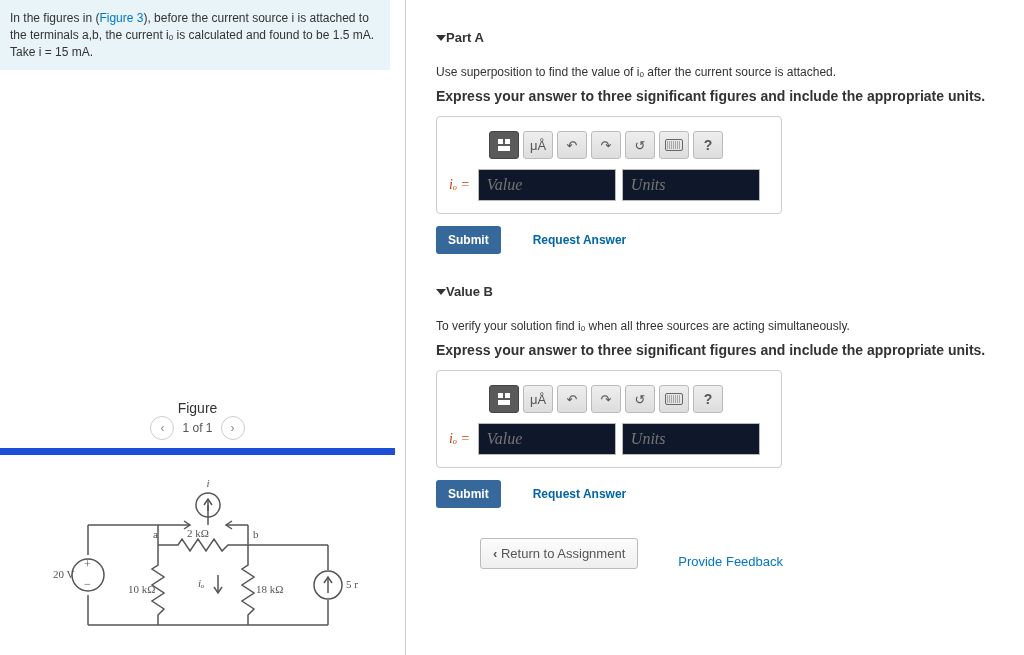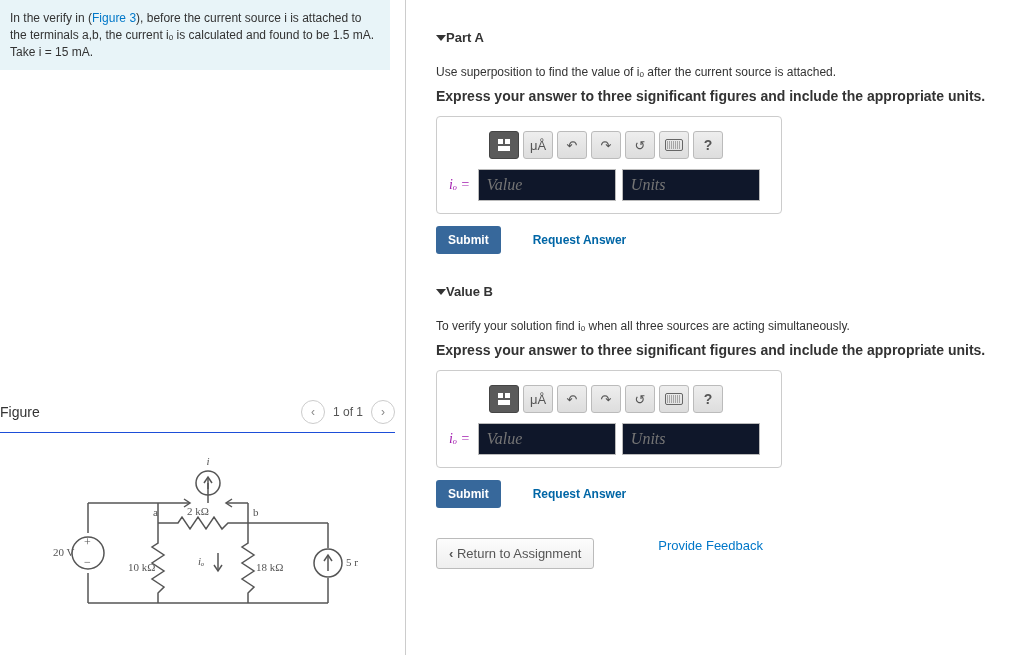--- a/index.html
+++ b/index.html
@@ -30,23 +30,24 @@
   }
   .problem-desc .fig-link { color: #0077c8; }
   .figure-section {
     margin-top: 330px;
     padding: 0 10px 0 0;
   }
   .figure-header {
     display: flex;
     justify-content: space-between;
     align-items: center;
-    border-bottom: 1px solid #1d4ed8;
+    border-bottom: 7px solid #1d4ed8;
     padding-bottom: 8px;
     margin-bottom: 15px;
+    flex-direction: column;
   }
   .figure-title {
     font-size: 14px;
     color: #333;
   }
   .figure-pager {
     display: flex;
     align-items: center;
     gap: 8px;
     font-size: 12px;
@@ -131,21 +132,21 @@
   .input-row {
     display: flex;
     align-items: center;
     gap: 6px;
   }
   .input-row .lbl {
     font-style: italic;
     font-family: "Times New Roman", serif;
     font-size: 14px;
     padding-right: 2px;
-    color:#a21caf;
+    color:#c2410c;
   }
   .input-field {
     border: 1px solid #bbb;
     height: 30px;
     width: 120px;
     font-size: 16px;
     font-style: italic;
     font-family: "Times New Roman", serif;
     color: #aaa;
     padding: 0 8px;
@@ -165,23 +166,24 @@
     font-size: 12px;
     font-weight: bold;
   }
   .request-answer {
     color: #0066a6;
     font-weight: bold;
     font-size: 12px;
   }
   .footer-row {
     display: flex;
-    align-items: flex-start;
-    gap: 64px;
+    align-items: flex-end;
+    gap: 40px;
     margin-top: 18px;
+    margin-left: 44px;
   }
   .return-btn {
     background: linear-gradient(#fdfdfd,#eee);
     border: 1px solid #bbb;
     border-radius: 3px;
     padding: 7px 12px;
     font-size: 13px;
     color: #555;
   }
   .feedback-link {
@@ -198,21 +200,21 @@
     background: repeating-linear-gradient(90deg,#666,#666 1px,transparent 1px,transparent 2px);
     opacity:0.5;
   }
 </style>
 </head>
 <body>
 
 <div class="page">
   <div class="left-col">
     <div class="problem-desc">
-      <span>In the verify in (</span><span class="fig-link">Figure 3</span><span>), before the current source i is attached to the terminals a,b, the current iₒ is calculated and found to be 1.5 mA. Take i = 15 mA.</span>
+      <span>In the figures in (</span><span class="fig-link">Figure 3</span><span>), before the current source i is attached to the terminals a,b, the current iₒ is calculated and found to be 1.5 mA. Take i = 15 mA.</span>
     </div>
 
     <div class="figure-section">
       <div class="figure-header">
         <div class="figure-title">Figure</div>
         <div class="figure-pager">
           <div class="pager-btn">‹</div>
           <span>1 of 1</span>
           <div class="pager-btn">›</div>
         </div>

